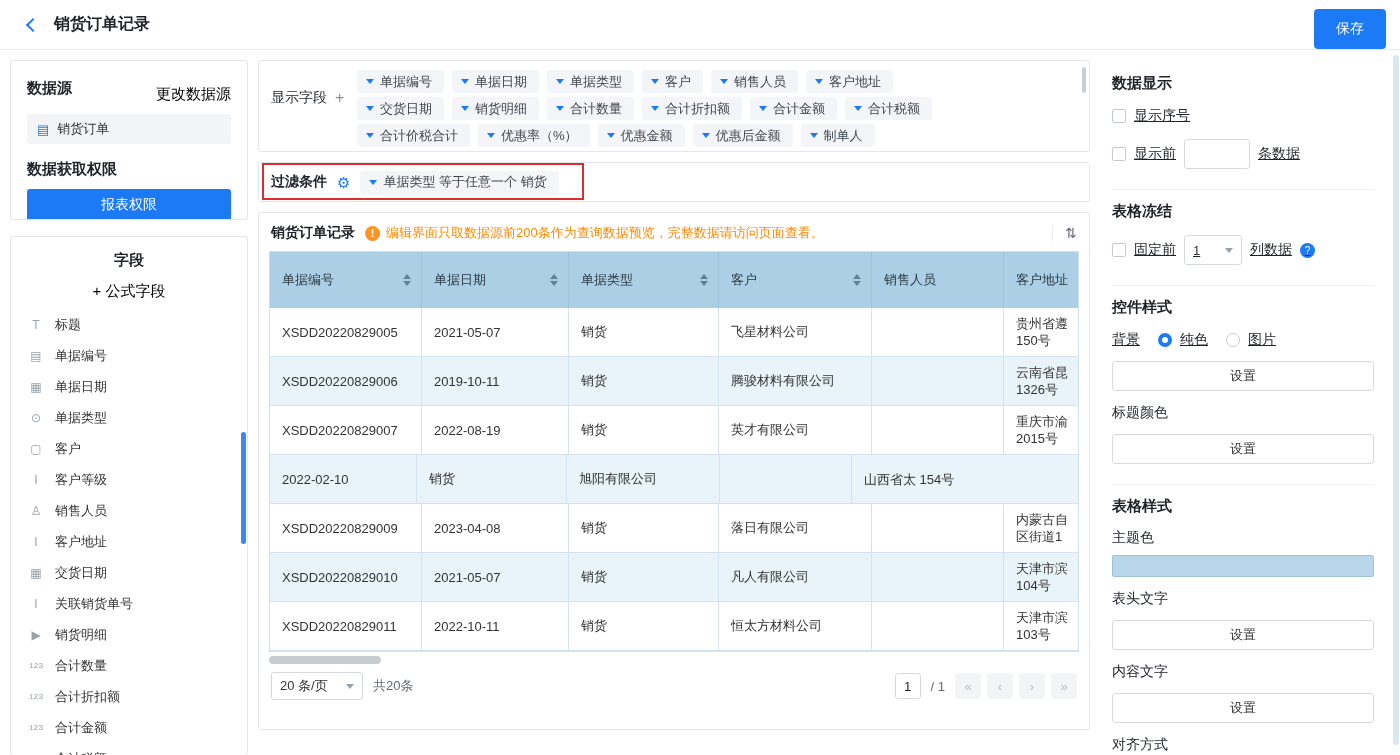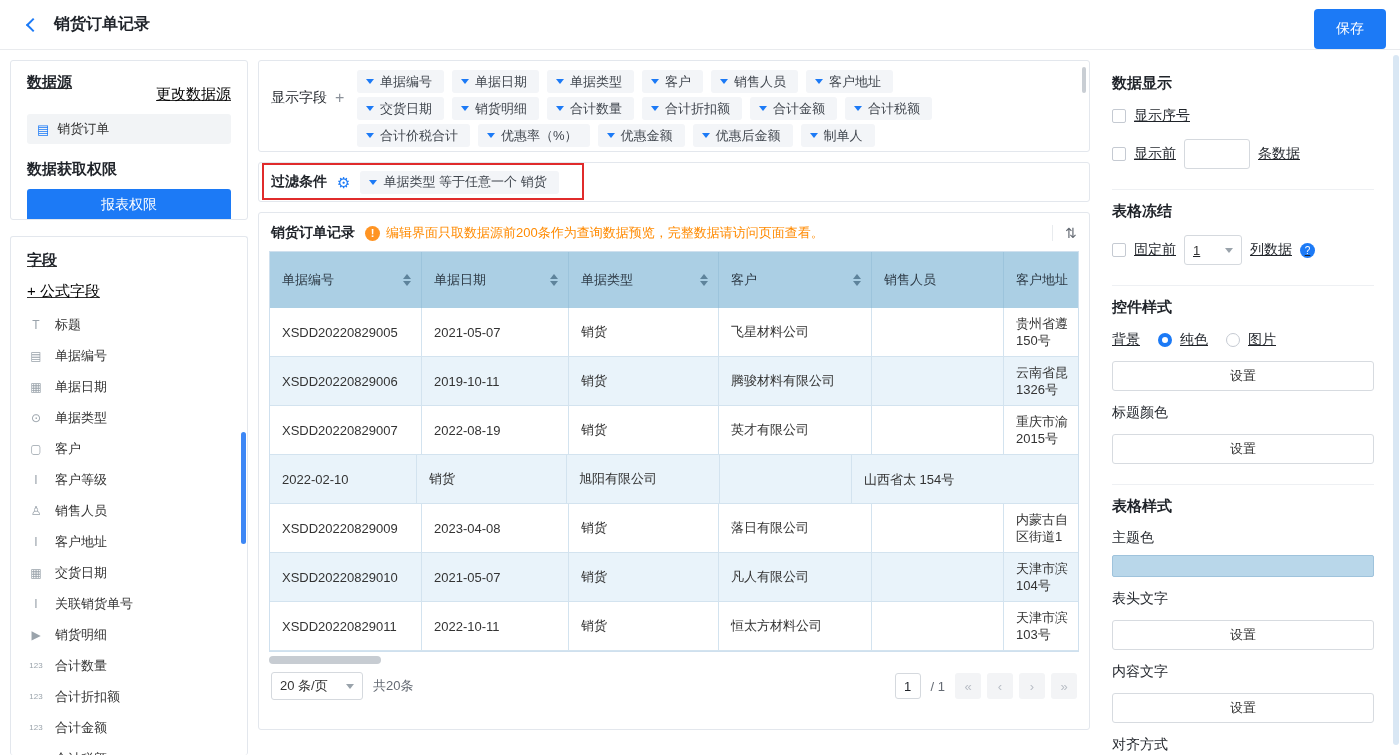--- a/index.html
+++ b/index.html
@@ -12,35 +12,35 @@
   border-bottom:1px solid #e9ebee;display:flex;align-items:center;z-index:5;}
 .back{width:10px;height:10px;border-left:2px solid #1c7af6;border-bottom:2px solid #1c7af6;
   transform:rotate(45deg);margin:0 16px 0 28px;cursor:pointer;}
 .page-title{font-size:16px;font-weight:700;color:#1f2329;}
 .save-btn{position:absolute;right:14px;top:9px;height:40px;padding:0 22px;background:#1c7af6;
   color:#fff;border:none;border-radius:4px;font-size:14px;cursor:pointer;}
 
 
 .panel{background:#fff;border:1px solid #e3e7ed;border-radius:3px;position:absolute;overflow:hidden;}
 .panel-ds{left:10px;top:60px;width:238px;height:160px;padding:12px 16px;}
-.row-between{display:flex;align-items:flex-start;justify-content:space-between;text-decoration:underline;}
+.row-between{display:flex;align-items:center;justify-content:space-between;}
 .sec-title{font-size:15px;font-weight:700;color:#1f2329;}
 .blue-link{color:#000000;font-size:15px;cursor:pointer;margin-top:12px;}
 .ds-item{margin-top:10px;height:30px;background:#f2f4f6;border-radius:3px;display:flex;
   align-items:center;padding:0 10px;gap:8px;cursor:pointer;}
 .ds-item .doc{color:#1c7af6;font-size:13px;}
 .perm-title{margin-top:16px;}
 .perm-btn{margin-top:10px;width:100%;height:32px;background:#1c7af6;color:#fff;border:none;
   border-radius:3px;font-size:14px;cursor:pointer;}
 .panel-fields{left:10px;top:236px;width:238px;height:519px;border-bottom:none;padding:14px 0 0 0;}
 .fields-head{padding:0 16px;flex-direction:column;}
 .field-list{margin-top:8px;}
 .field-item{height:31px;display:flex;align-items:center;gap:10px;padding:0 16px;cursor:pointer;}
 .f-icon{width:18px;text-align:center;color:#9aa3ab;font-size:12px;flex:none;}
-.f-icon.small{font-size:8px;letter-spacing:0;}
+.f-icon.small{font-size:8px;letter-spacing:0;font-family:Liberation Mono, monospace;}
 .f-label{font-size:13px;color:#333;white-space:nowrap;}
 .left-scroll{position:absolute;left:241px;top:432px;width:5px;height:112px;background:#3d87f5;
   border-radius:3px;z-index:6;cursor:grab;}
 
 
 .panel-display{left:258px;top:60px;width:832px;height:92px;padding:5px 10px 5px 10px;}
 .df-label{position:absolute;left:12px;top:28px;display:flex;align-items:center;gap:8px;}
 .df-label .t{font-size:14px;color:#1f2329;}
 .df-add{color:#8a9099;font-size:16px;cursor:pointer;line-height:1;}
 .chips-area{margin-left:88px;}

